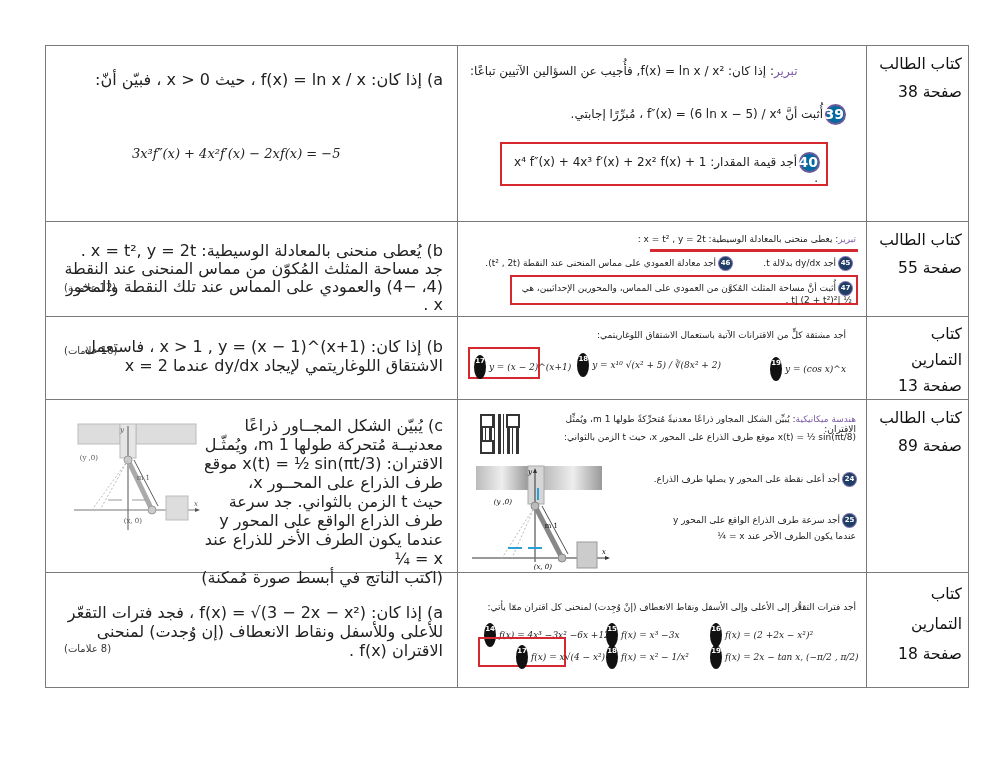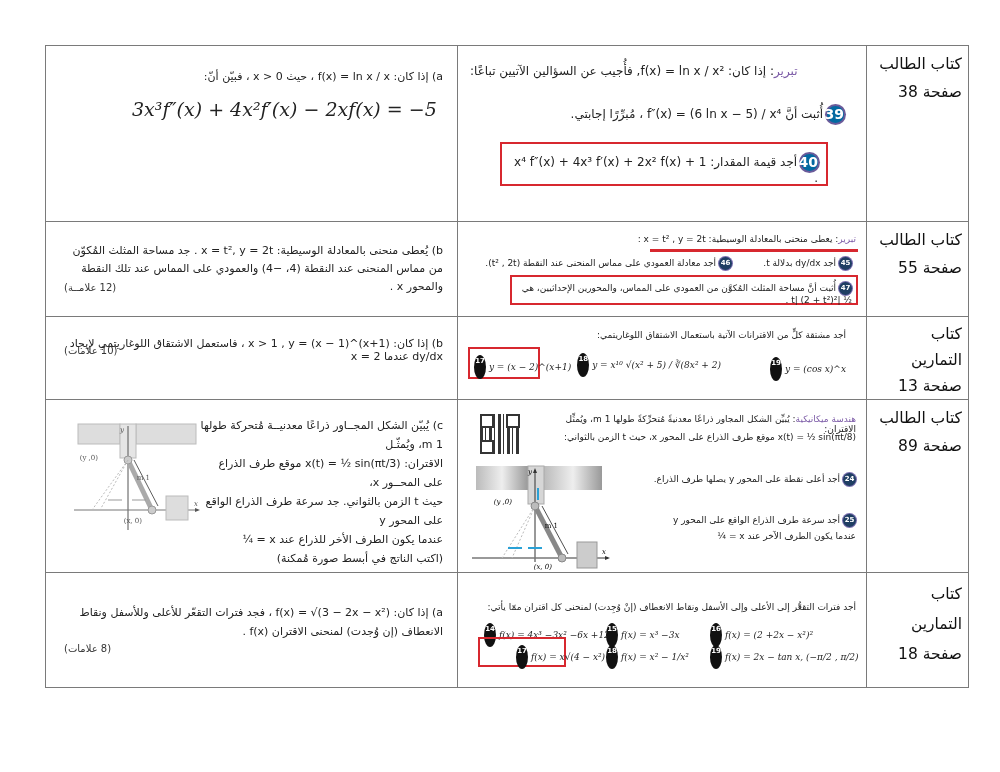--- a/index.html
+++ b/index.html
@@ -20,21 +20,21 @@
   .badge { display: inline-block; width: 17px; height: 17px; border-radius: 50%;
            background: #0369a1; color: #fff; font-size: 14px; font-weight: bold;
            text-align: center; line-height: 17px; font-family: "DejaVu Sans", sans-serif;
            box-shadow: 0 0 0 2px #6b5b9a; vertical-align: middle; font-style: normal; }
   .badge.sm { width: 12px; height: 24px; line-height: 12px; font-size: 7px; box-shadow: none; background: #111; }
   .badge.md { width: 13px; height: 13px; line-height: 13px; font-size: 7px; box-shadow: 0 0 0 1px #7a6fb0; background:#1f3e63; }
   .redbox { border: 2.5px solid #d7282f; position: absolute; }
   .redline { position: absolute; height: 2.5px; background: #d7282f; }
   .lbl-purple { color: #7b5aa6; }
   .marks { font-family: "DejaVu Sans", sans-serif; font-size: 10px; color: #333; }
-  .t9 { font-size: 9px; } .t10 { font-size: 11px; } .t12 { font-size: 12px; } .t13 { font-size: 19px; }
+  .t9 { font-size: 9px; } .t10 { font-size: 16px; } .t12 { font-size: 12px; } .t13 { font-size: 13px; margin-top: 48px; }
   .qr { position: absolute; width: 40px; height: 40px;
         background:
           repeating-linear-gradient(90deg, #111 0 3px, #fff 3px 5px, #111 5px 6px, #fff 6px 9px),
           #fff; opacity: 0.85; }
   .qr::before, .qr::after { content: ""; position: absolute; width: 10px; height: 10px;
         border: 2px solid #111; background: #fff; }
   .qr::before { left: 0; top: 0; } .qr::after { right: 0; top: 0; }
   .qr .qc { position: absolute; left: 0; bottom: 0; width: 10px; height: 10px; border: 2px solid #111; background:#fff; }
 </style>
 </head>

